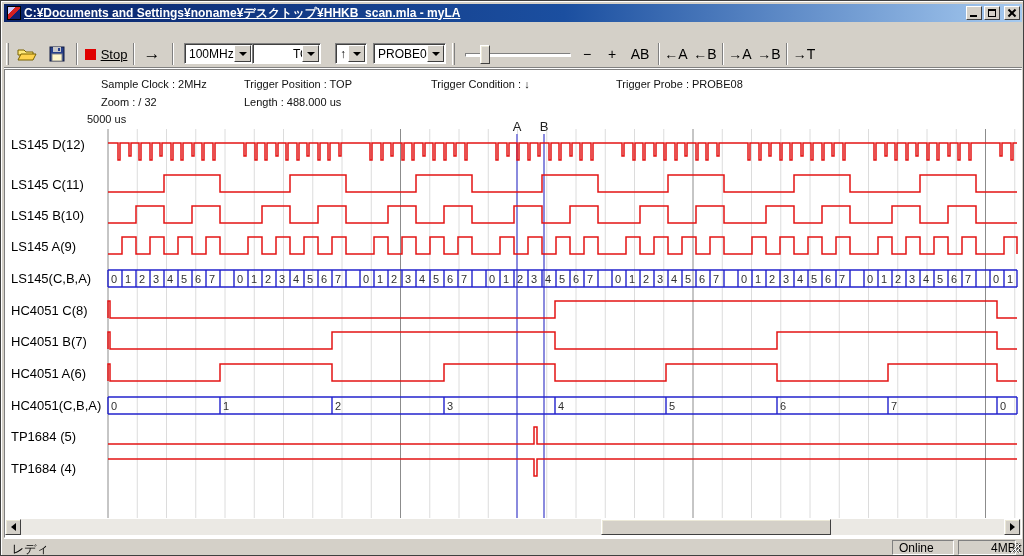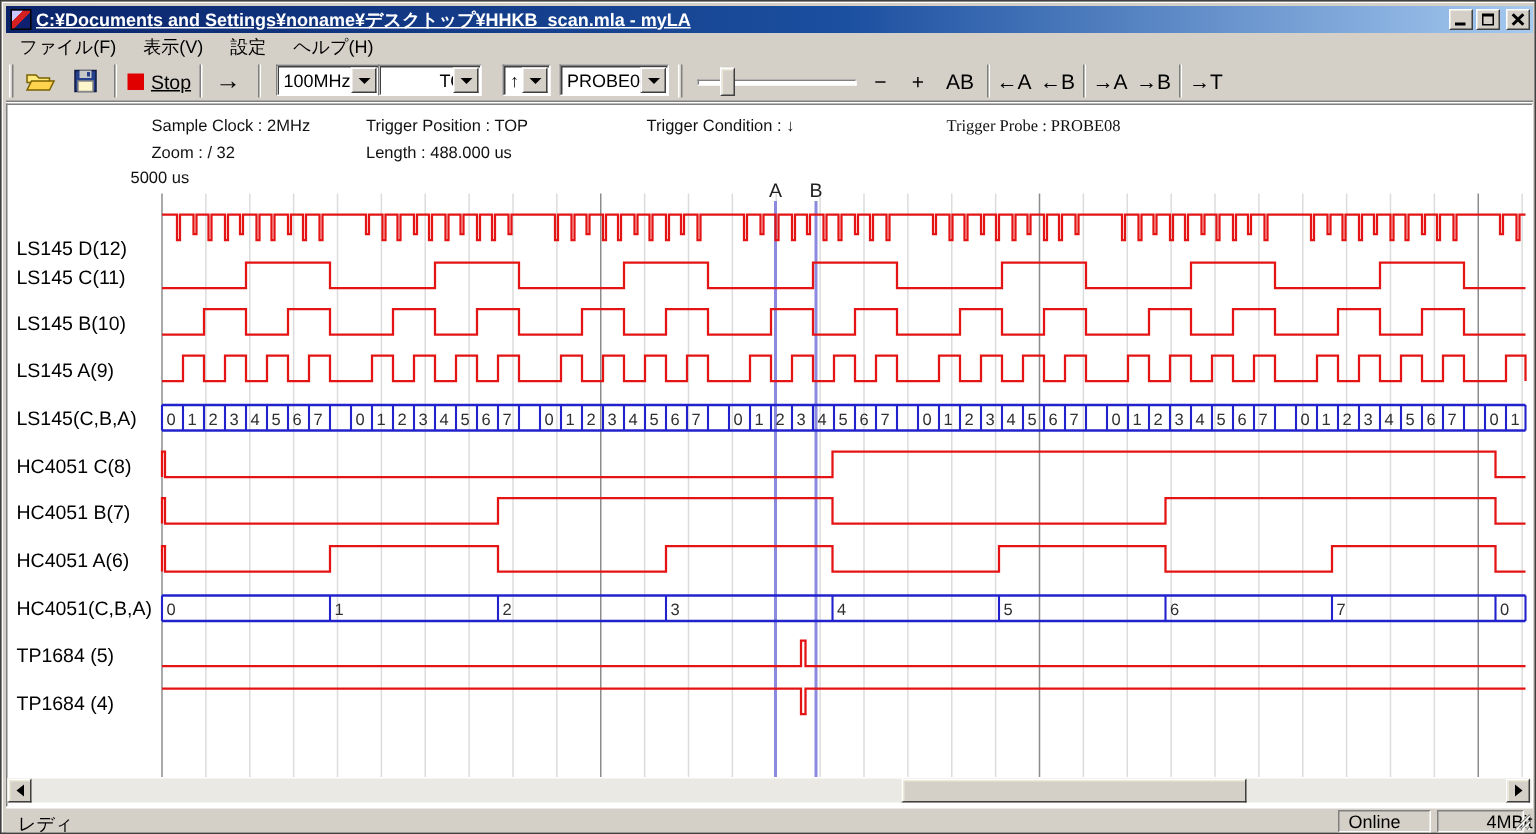--- a/index.html
+++ b/index.html
@@ -76,26 +76,20 @@
         </div>
       <div class="wbtn">
           <span class="glyph-max"></span>
         </div>
       <div class="wbtn" style="margin-left:2px;">
           <span class="glyph-x"></span>
         </div>
     </div>
   </div>
 
-  <div class="menubar">
-    <span class="menuitem">ファイル(F)</span>
-    <span class="menuitem">表示(V)</span>
-    <span class="menuitem">設定</span>
-    <span class="menuitem">ヘルプ(H)</span>
-  </div>
 
   <div class="toolbar">
     <div class="grip" style="left:2px;"></div>
 
     <div class="tb" style="left:10px;width:26px;">
       <svg width="20" height="15">
         <path d="M1 3 h6 l2 2 h7 v3 h-15 z" fill="#ffe97a" stroke="#7a6200"></path>
         <path d="M1 13 L4 7 h15 l-3 6 z" fill="#ffd34e" stroke="#7a6200"></path>
       </svg>
     </div>
@@ -172,25 +166,25 @@
     <div class="tb flatbtn" style="left:786px;width:28px;">→T</div>
   </div>
 
   <div class="client"></div>
 
   <span class="itxt" style="left:100px;top:77px;">Sample Clock : 2MHz</span>
   <span class="itxt" style="left:100px;top:95px;">Zoom : /  32</span>
   <span class="itxt" style="left:243px;top:77px;">Trigger Position : TOP</span>
   <span class="itxt" style="left:243px;top:95px;">Length : 488.000 us</span>
   <span class="itxt" style="left:430px;top:77px;">Trigger Condition : ↓</span>
-  <span class="itxt" style="left:630px;top:77px;font-family:Liberation Serif, serif;">Trigger Probe : PROBE08</span>
+  <span class="itxt" style="left:615px;top:77px;">Trigger Probe : PROBE08</span>
   <span class="itxt" style="left:86px;top:112px;">5000 us</span>
 
   <div id="channel-labels">
-      <div style="top: 157px;">LS145 D(12)</div>
+      <div style="top: 136px;">LS145 D(12)</div>
       <div style="top: 176px;">LS145 C(11)</div>
       <div style="top: 207px;">LS145 B(10)</div>
       <div style="top: 238px;">LS145 A(9)</div>
       <div style="top: 270px;">LS145(C,B,A)</div>
       <div style="top: 302px;">HC4051 C(8)</div>
       <div style="top: 333px;">HC4051 B(7)</div>
       <div style="top: 365px;">HC4051 A(6)</div>
       <div style="top: 397px;">HC4051(C,B,A)</div>
       <div style="top: 428px;">TP1684 (5)</div>
       <div style="top: 460px;">TP1684 (4)</div>

